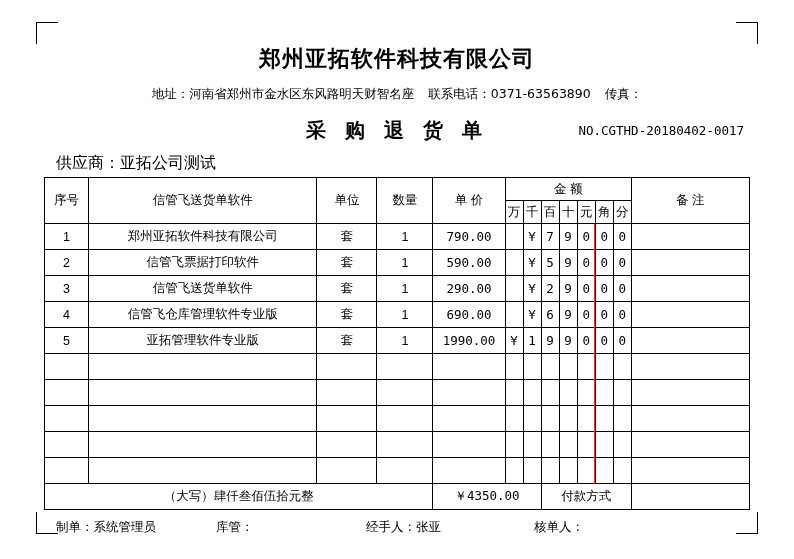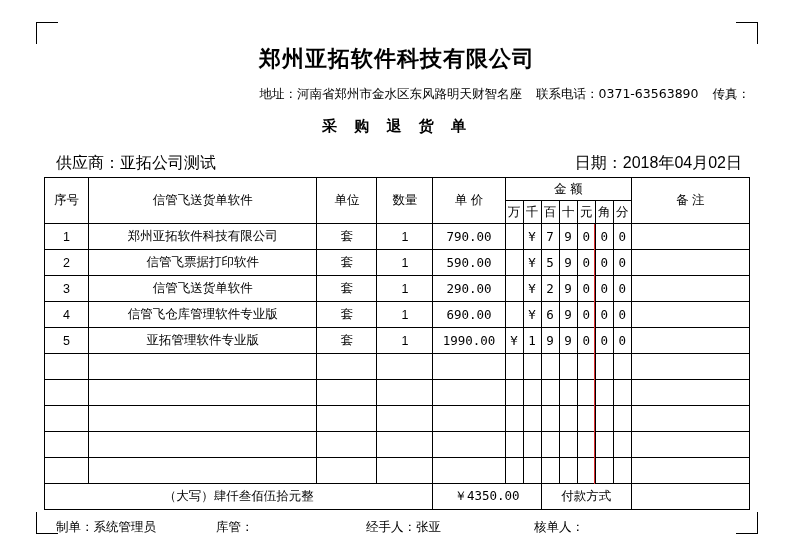--- a/index.html
+++ b/index.html
@@ -60,37 +60,37 @@
 
   .company-title {
     text-align: center;
     font-family: "DejaVu Serif", "Liberation Serif", serif;
     font-weight: bold;
     font-size: 22px;
     letter-spacing: 1px;
     margin-top: 14px;
   }
   .company-sub {
-    text-align: right;
+    text-align: center;
     font-size: 12.5px;
     margin-top: 12px;
     font-family: "DejaVu Sans", "Liberation Sans", sans-serif;
   }
   .company-sub .gap { display: inline-block; width: 14px; }
 
   .title-row {
     position: relative;
     margin-top: 14px;
     height: 26px;
   }
   .doc-title {
     text-align: center;
     font-family: "DejaVu Serif", "Liberation Serif", serif;
     font-weight: bold;
-    font-size: 15px;
+    font-size: 20px;
     letter-spacing: 6px;
   }
   .doc-no {
     position: absolute;
     right: 6px;
     top: 6px;
     font-size: 12.5px;
     font-family: "DejaVu Sans Mono", monospace;
     letter-spacing: 0px;
   }
@@ -214,25 +214,25 @@
   <div class="doc">
 
     <div class="company-title">郑州亚拓软件科技有限公司</div>
 
     <div class="company-sub">
       <span>地址：</span><span>河南省郑州市金水区东风路明天财智名座</span><span class="gap"></span><span>联系电话：</span><span>0371-63563890</span><span class="gap"></span><span>传真：</span><span></span>
     </div>
 
     <div class="title-row">
       <div class="doc-title">采 购 退 货 单</div>
+      <div class="doc-no">NO.CGTHD-20180402-0017</div>
     </div>
 
     <div class="meta-row">
       <span class="meta-left"><span class="meta-label">供应商：</span><span class="meta-value">亚拓公司测试</span></span>
-      <span class="meta-right"><span class="meta-label">日期：</span><span class="meta-value">2018年04月02日</span></span>
     </div>
 
     <table class="main">
       <colgroup>
         <col style="width:44px">
         <col style="width:228px">
         <col style="width:60px">
         <col style="width:56px">
         <col style="width:72px">
         <col style="width:18px">

